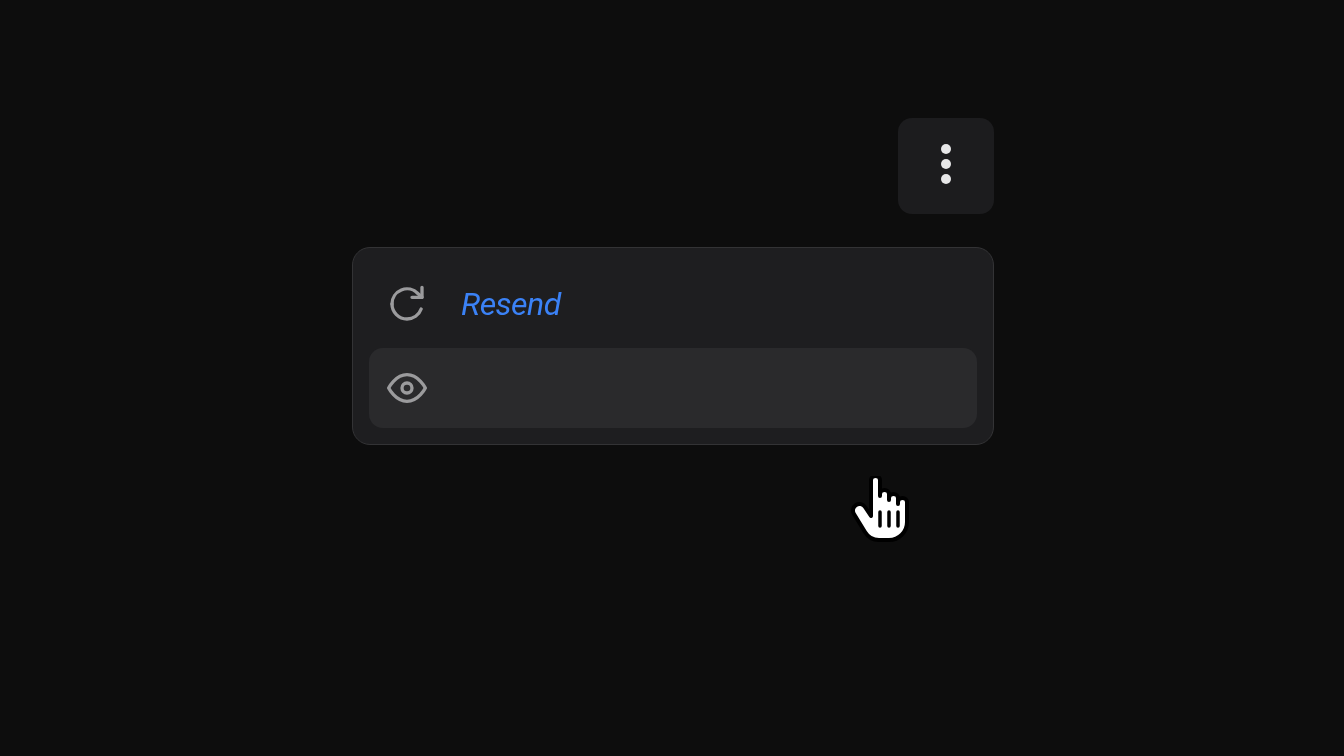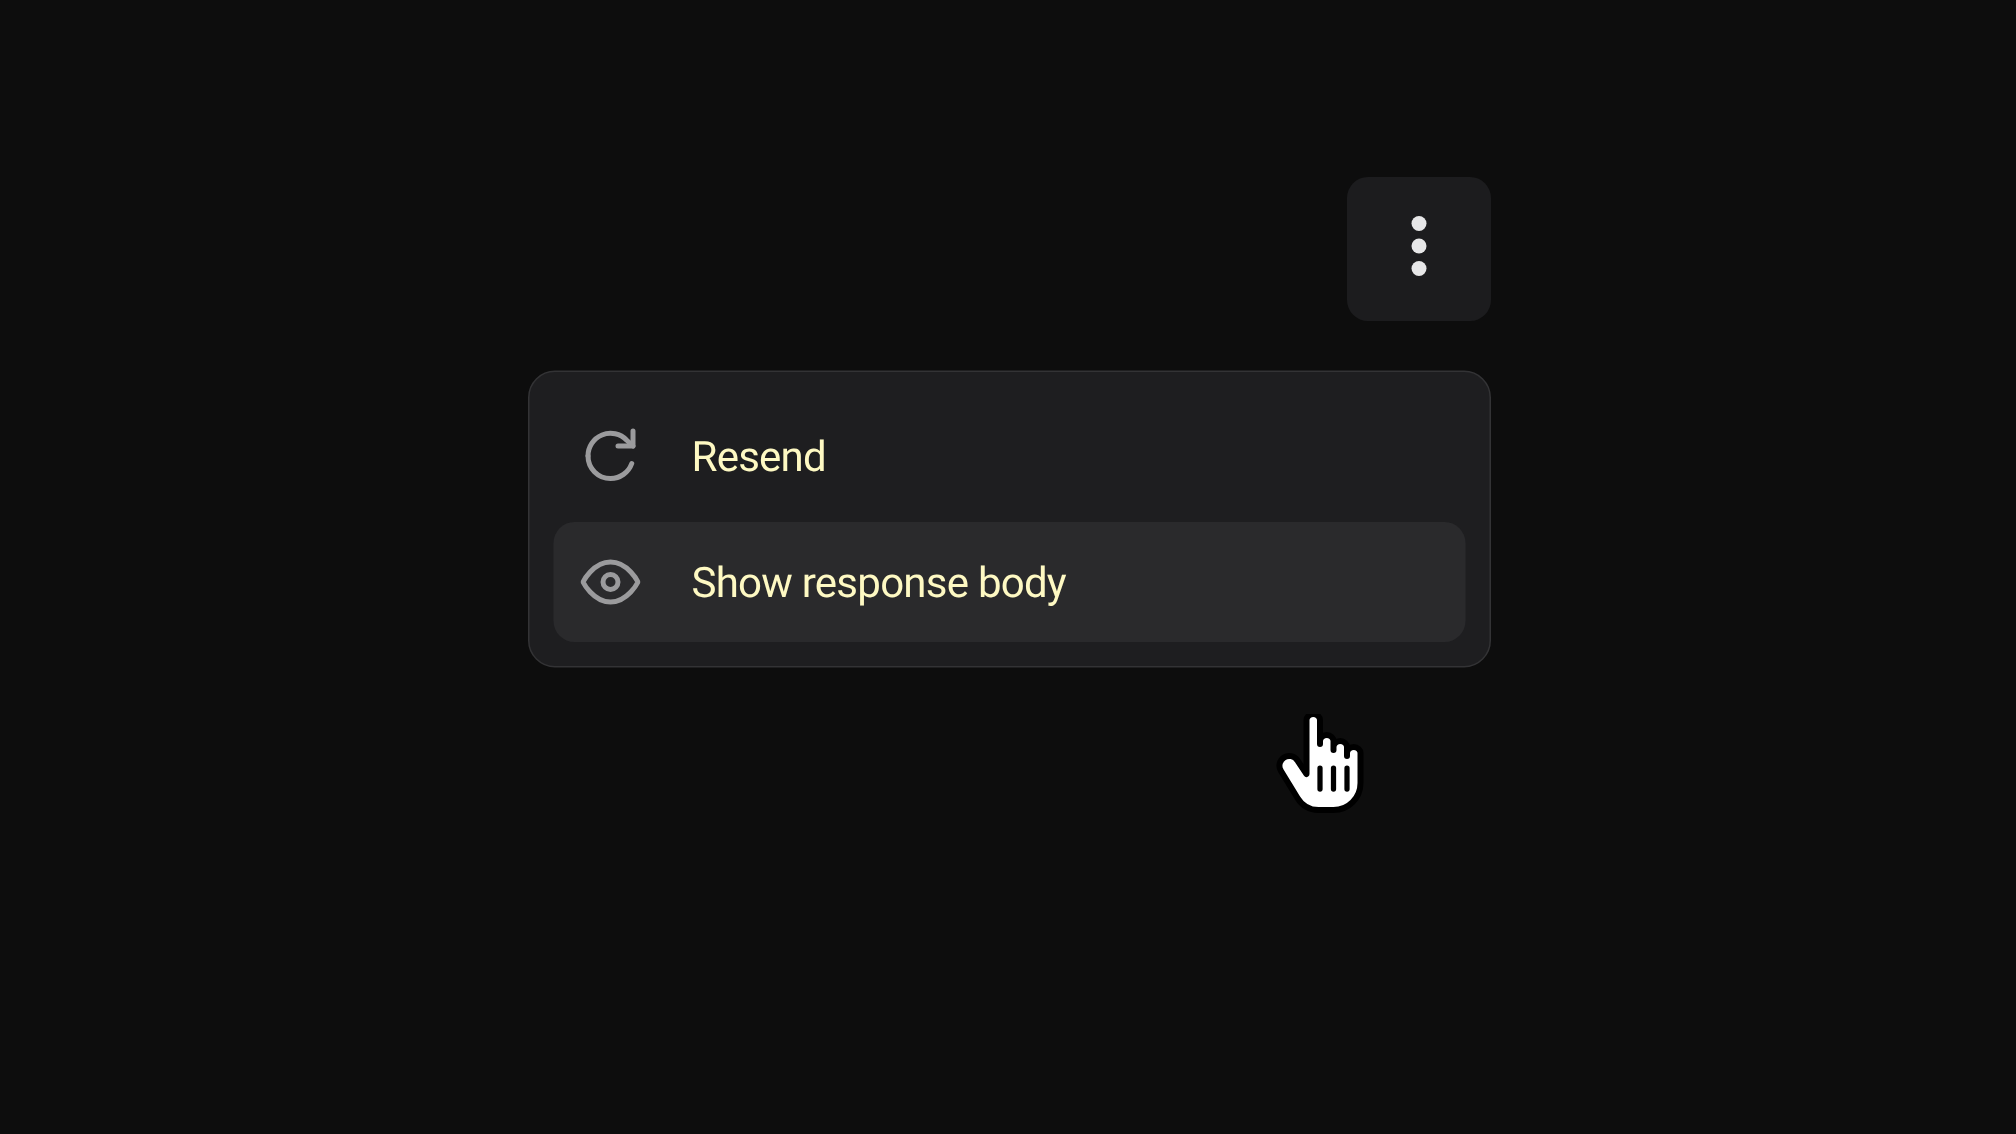--- a/index.html
+++ b/index.html
@@ -58,24 +58,25 @@
     }
     .menu-item-icon {
       width: 40px;
       height: 40px;
       display: flex;
       align-items: center;
       justify-content: center;
       flex-shrink: 0;
     }
     .menu-item-label {
-      color: #fef9c3;
-      font-size: 28px;
+      color: #3b82f6;
+      font-size: 32px;
       font-weight: 400;
       letter-spacing: -0.5px;
+      font-style: italic;
     }
     .cursor-hand {
       position: absolute;
       top: 476px;
       left: 849px;
       width: 62px;
       height: 66px;
       pointer-events: none;
     }
   </style>
@@ -103,21 +104,20 @@
     </span>
     <span class="menu-item-label">Resend</span>
   </div>
   <div class="menu-item hovered">
     <span class="menu-item-icon">
       <svg viewBox="0 0 24 24" width="44" height="44" fill="none" stroke="#9b9b9d" stroke-width="2" stroke-linecap="round" stroke-linejoin="round">
         <path d="M1 12s4-8 11-8 11 8 11 8-4 8-11 8-11-8-11-8z"></path>
         <circle cx="12" cy="12" r="3"></circle>
       </svg>
     </span>
-    <span class="menu-item-label">Show response body</span>
   </div>
 </div>
 
 <div class="cursor-hand">
   <svg viewBox="0 0 62 66" width="62" height="66">
     <path d="M 22 4 
              C 22 2 24 0 26.5 0 
              C 29 0 31 2 31 4 
              L 31 20
              L 31 18

